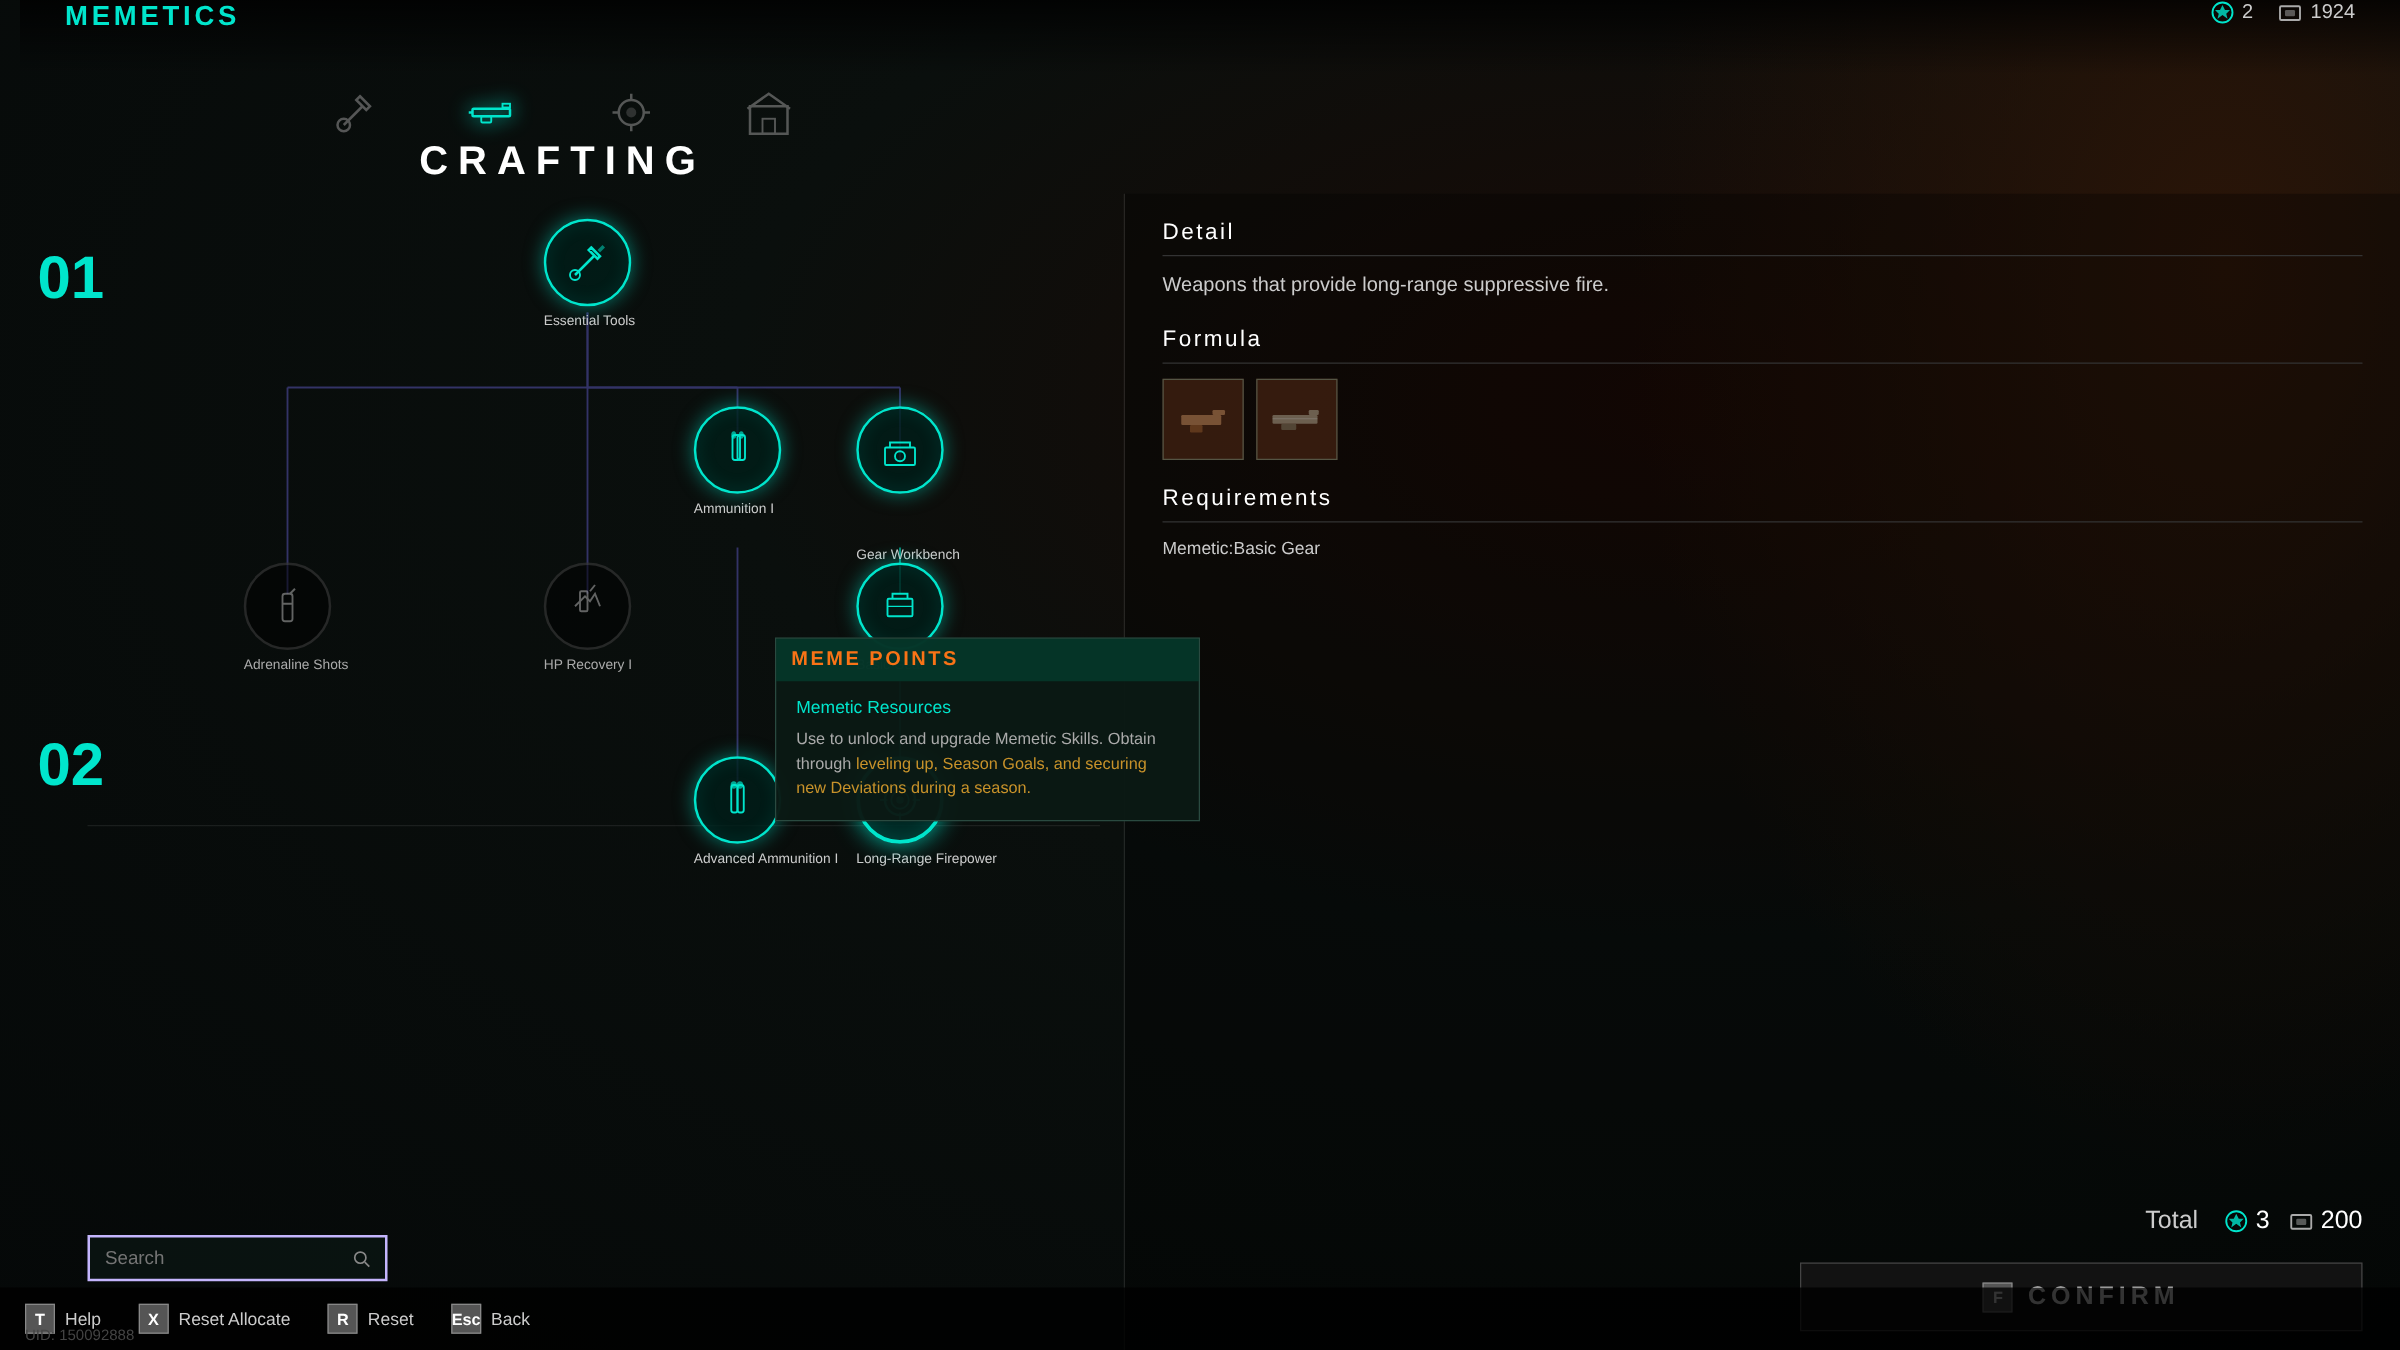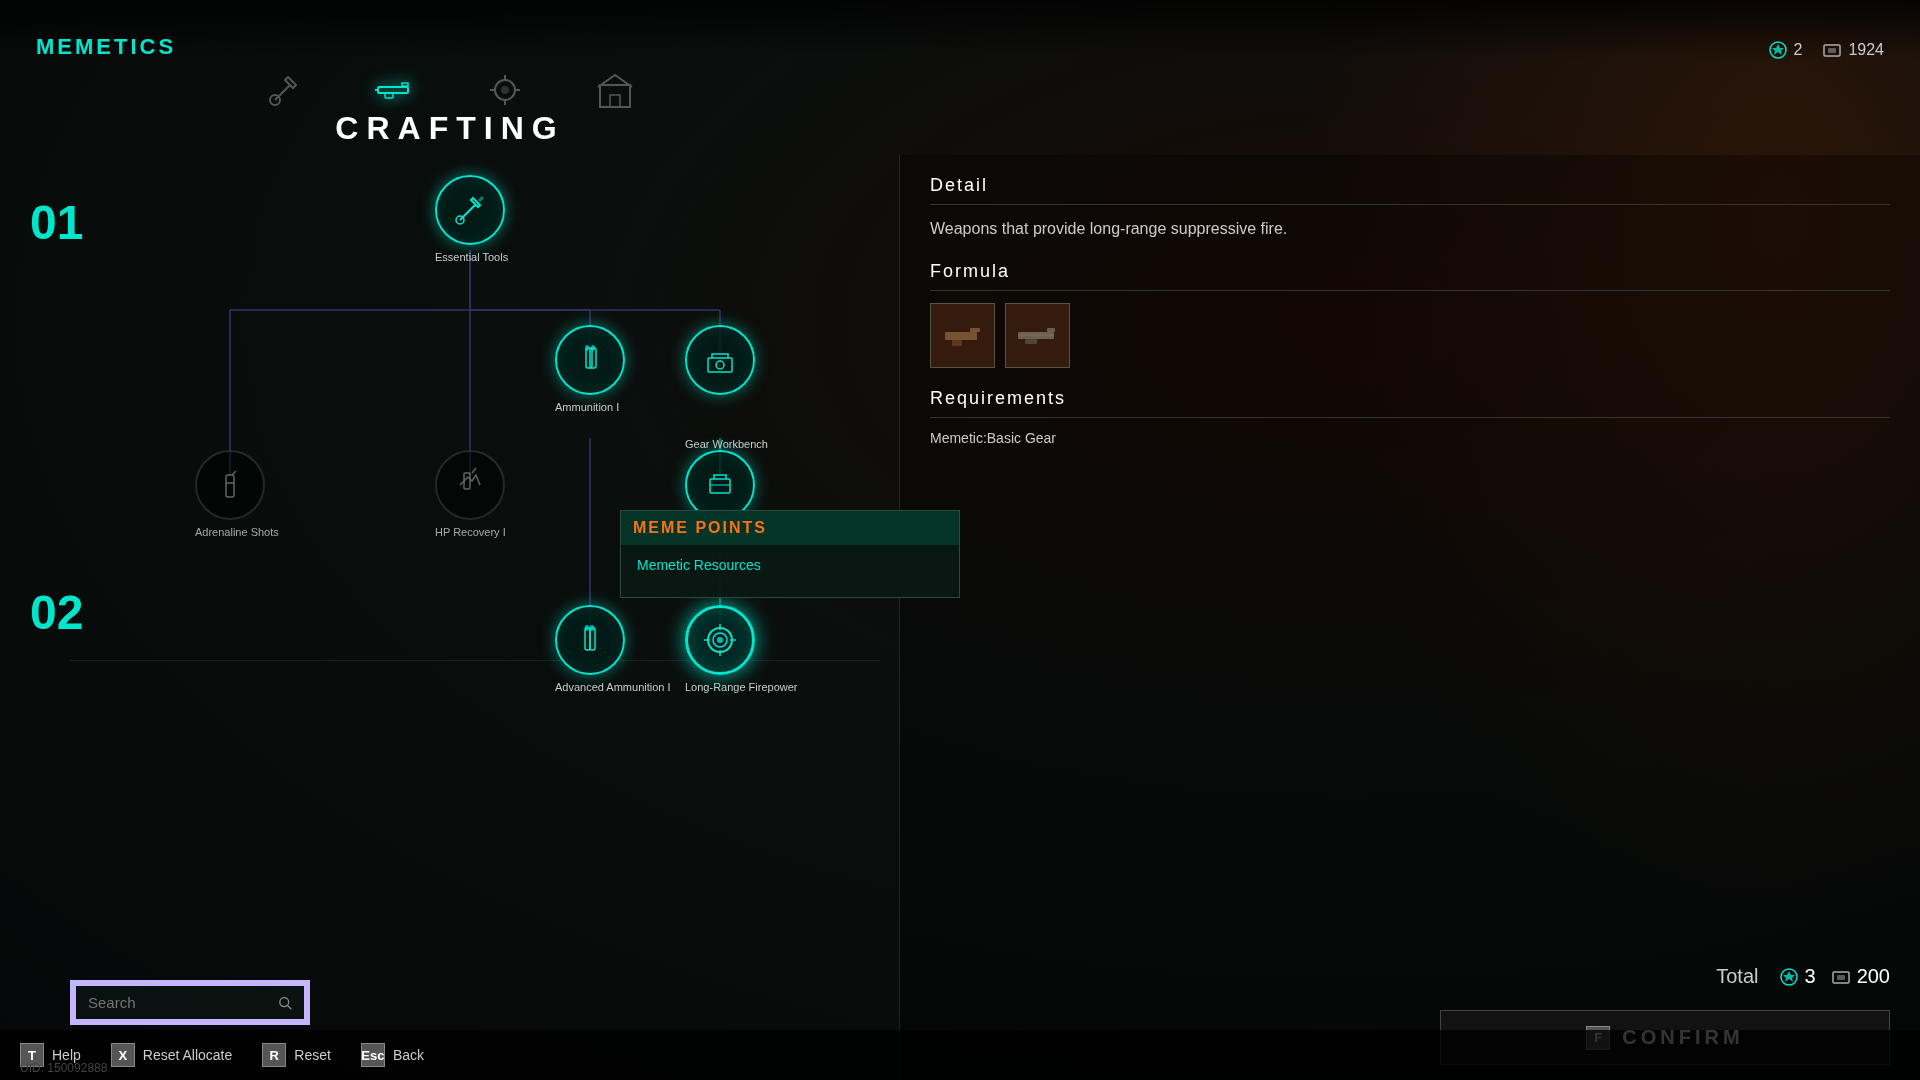--- a/index.html
+++ b/index.html
@@ -30,25 +30,25 @@
       width: 700px;
       height: 100%;
       background: radial-gradient(ellipse at 80% 20%, #2a1508 0%, transparent 60%);
       z-index: 1;
     }
 
     
     .top-bar {
       position: absolute;
       top: 0;
-      left: 0;
+      left: 16px;
       right: 0;
       height: 60px;
       display: flex;
-      align-items: flex-end;
+      align-items: flex-start;
       justify-content: space-between;
       padding: 0 36px;
       z-index: 10;
       background: linear-gradient(to bottom, rgba(0,0,0,0.8), transparent);
     }
 
     .game-title {
       color: #00e5cc;
       font-size: 22px;
       font-weight: bold;
@@ -410,21 +410,21 @@
       bottom: 55px;
       left: 70px;
       width: 240px;
       z-index: 10;
     }
 
     .search-input-wrap {
       display: flex;
       align-items: center;
       background: rgba(10,20,18,0.9);
-      border: 6px solid #c4b5fd;
+      border: 2px solid #c4b5fd;
       padding: 8px 12px;
       gap: 8px;
     }
 
     .search-input-wrap input {
       background: transparent;
       border: none;
       color: #aaa;
       font-size: 15px;
       outline: none;
@@ -708,20 +708,24 @@
 
   <div class="panel-section">
     <div class="panel-section-title">Requirements</div>
     <div class="requirements-text">Memetic:Basic Gear</div>
   </div>
 </div>
 
 <div class="meme-points-popup">
   <div class="popup-title">MEME POINTS</div>
   <div class="popup-subtitle">Memetic Resources</div>
+  <div class="popup-text">
+    <span>Use to unlock and upgrade Memetic Skills. Obtain through</span>
+    <span class="highlight">leveling up, Season Goals, and securing new Deviations during a season.</span>
+  </div>
 </div>
 
 <div class="total-area">
   <span class="total-label">Total</span>
   <div class="total-values">
     <div class="total-val">
       <svg width="20" height="20" viewBox="0 0 20 20">
         <circle cx="10" cy="10" r="8" fill="none" stroke="#00e5cc" stroke-width="1.5"></circle>
         <polygon points="10,4 12,8 16,8 13,11 14,15 10,12 6,15 7,11 4,8 8,8" fill="#00e5cc" opacity="0.8"></polygon>
       </svg>

